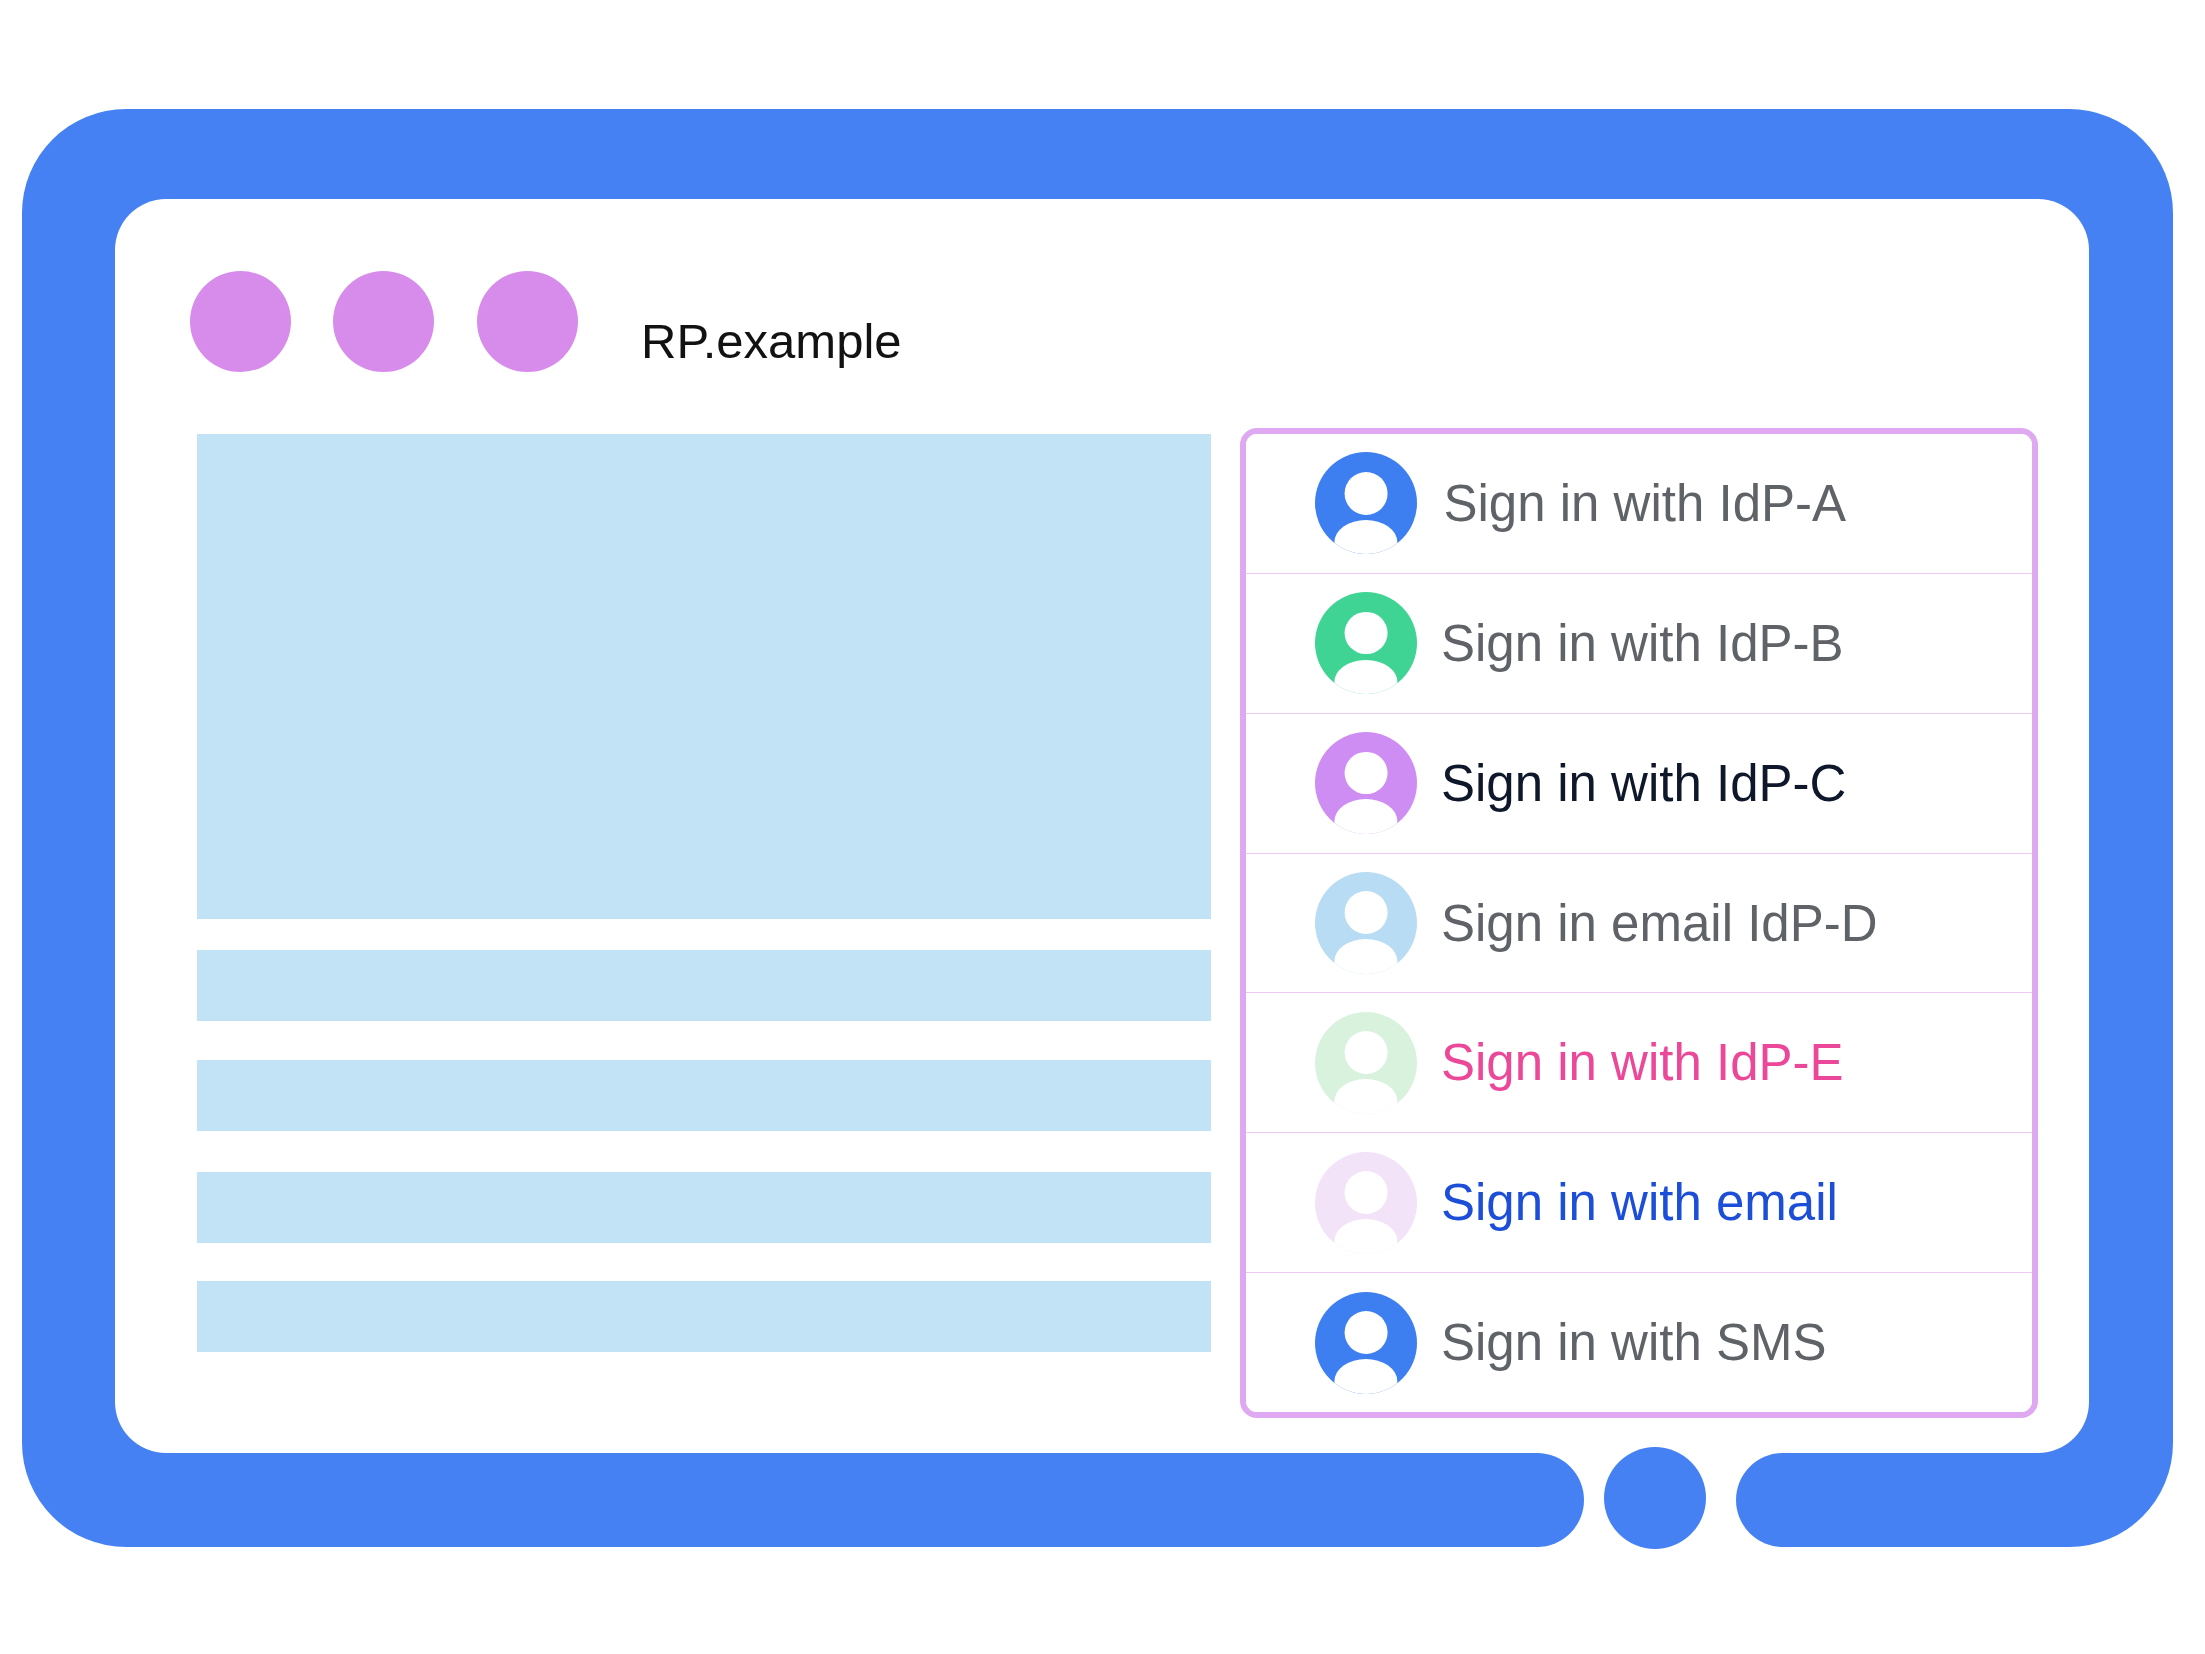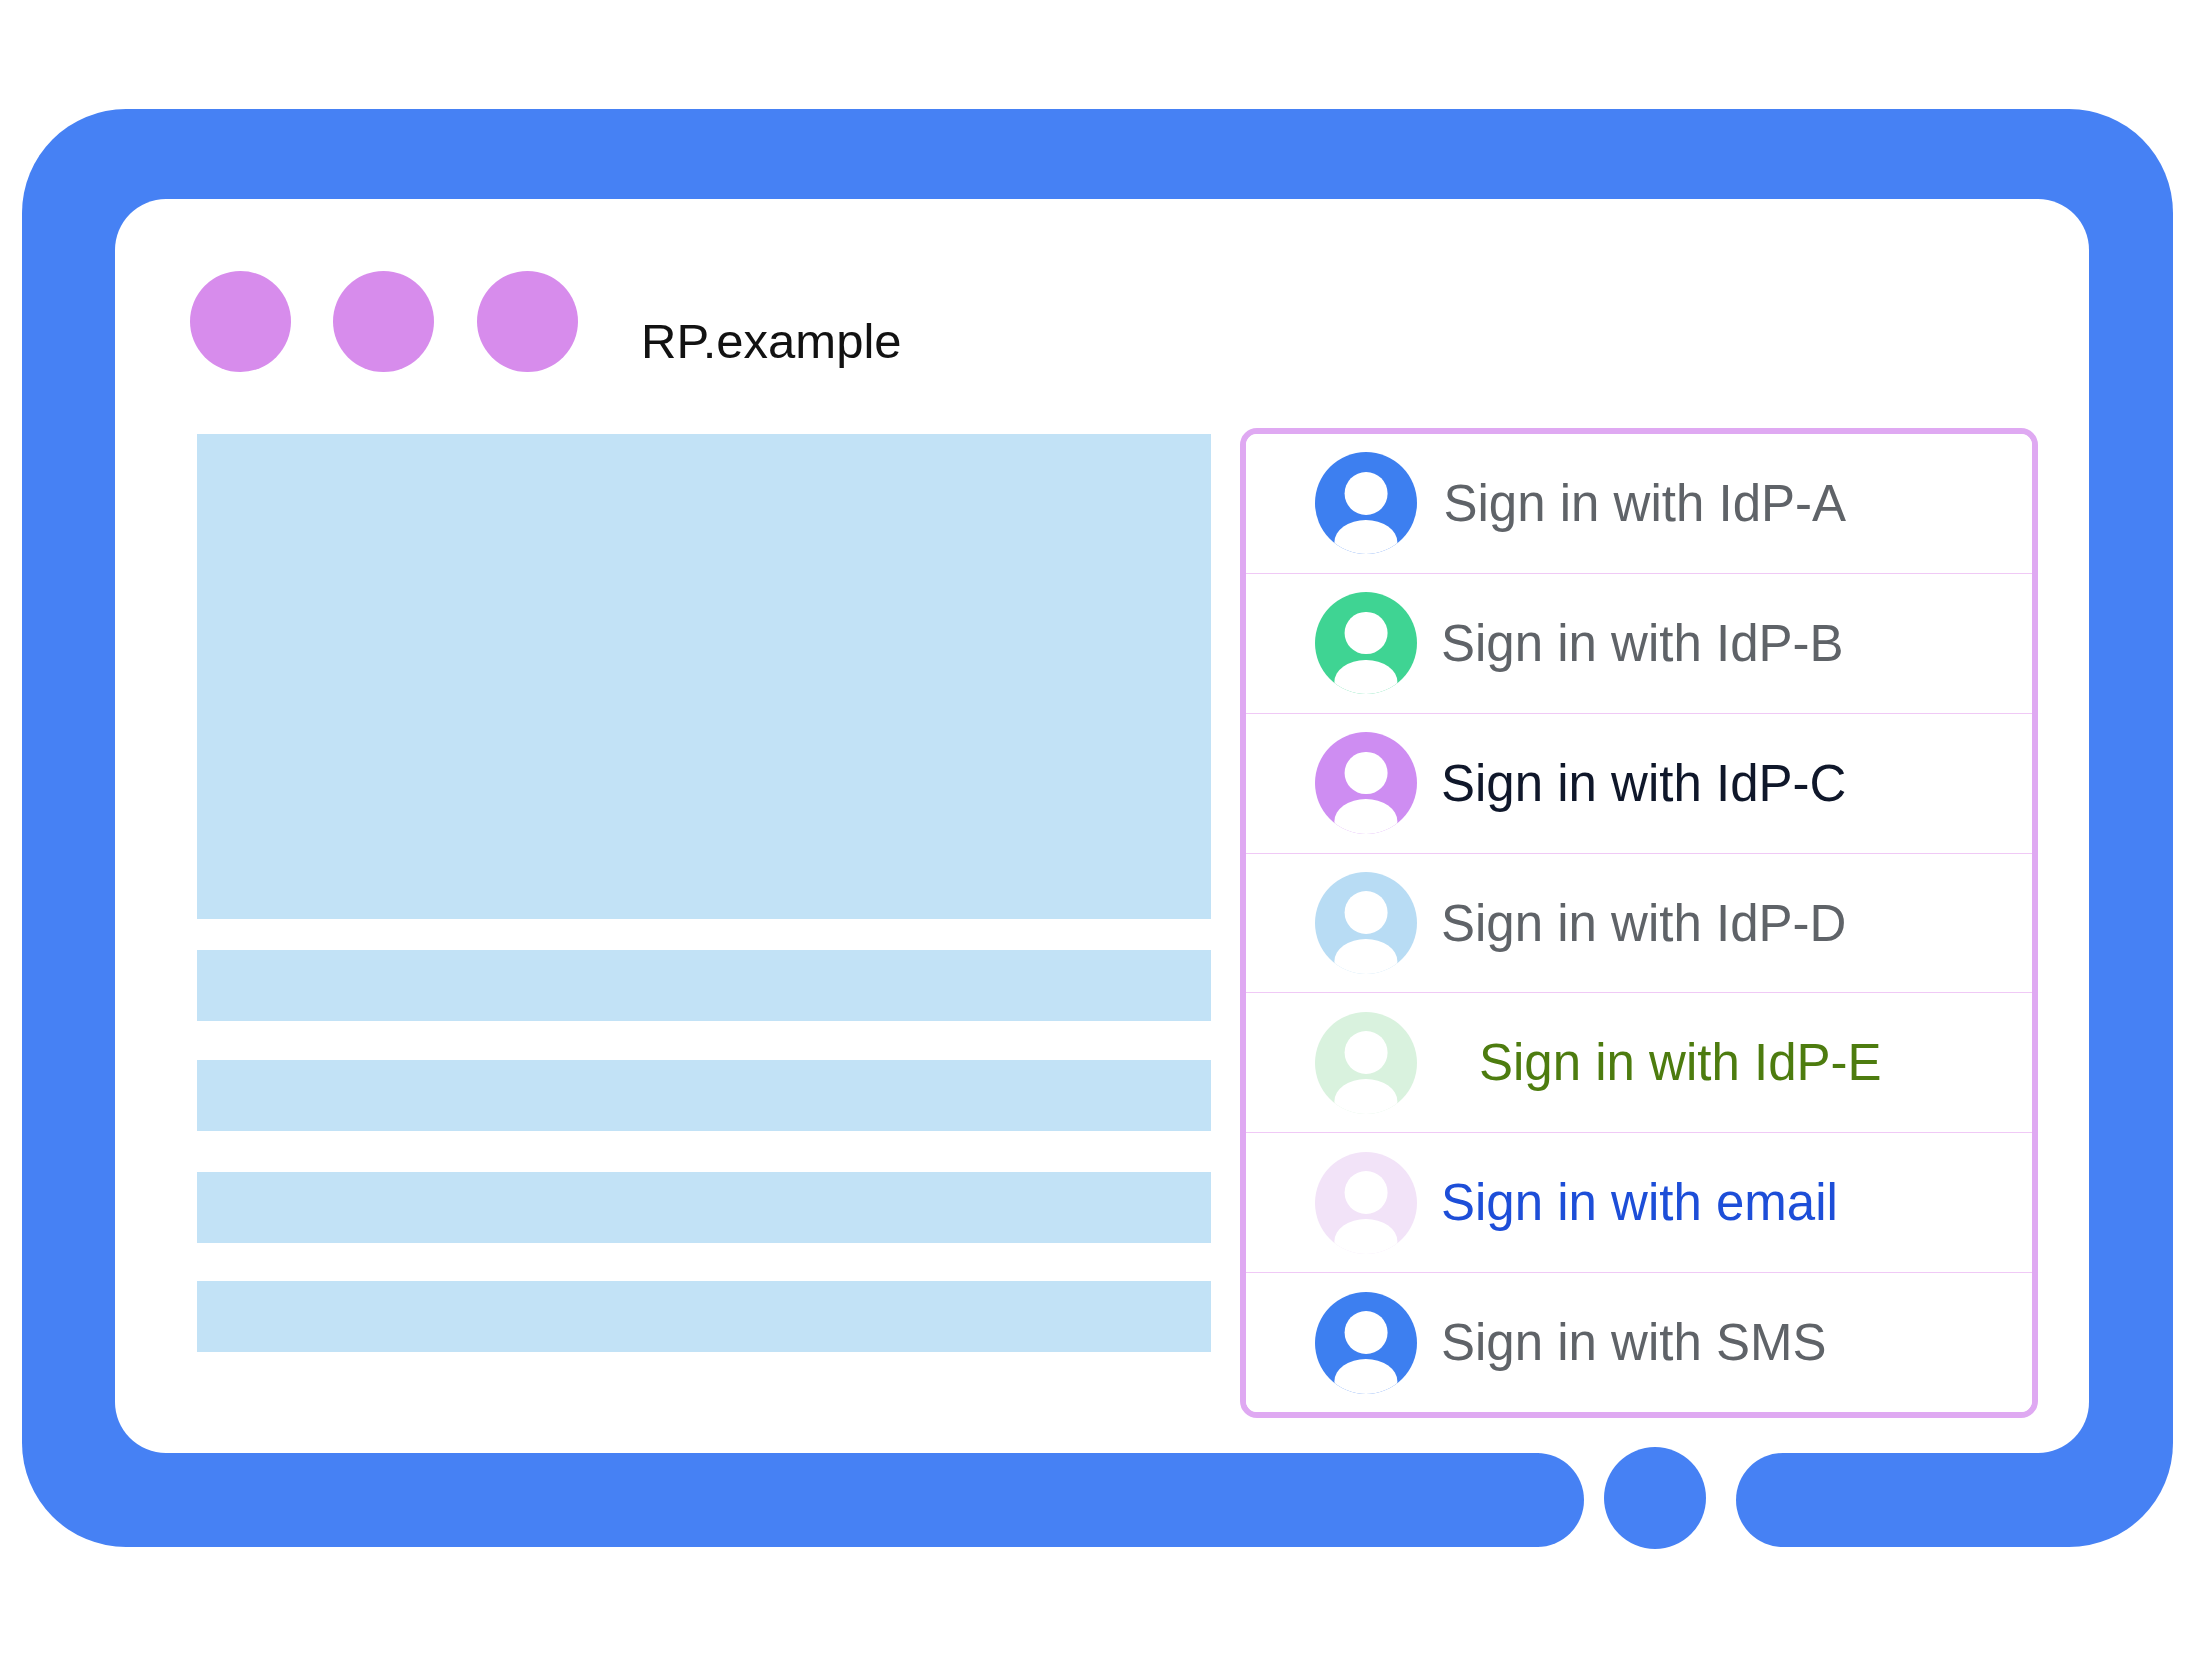--- a/index.html
+++ b/index.html
@@ -132,29 +132,29 @@
           <span class="shoulders"></span>
         </span>
       <span class="signin-label" style="color: #0f172a;">Sign in with IdP-C</span>
     </div>
 
     <div class="signin-row">
       <span class="avatar" style="background: rgb(184, 220, 244);">
           <span class="head"></span>
           <span class="shoulders"></span>
         </span>
-      <span class="signin-label" style="color: rgb(95, 99, 104);">Sign in with IdP-D</span>
+      <span class="signin-label" style="color: rgb(95, 99, 104);">Sign in email IdP-D</span>
     </div>
 
     <div class="signin-row">
       <span class="avatar" style="background: rgb(217, 242, 222);">
           <span class="head"></span>
           <span class="shoulders"></span>
         </span>
-      <span class="signin-label" style="color: #4d7c0f; margin-left: 38px;">Sign in with IdP-E</span>
+      <span class="signin-label" style="color: #ec4899;">Sign in with IdP-E</span>
     </div>
 
     <div class="signin-row">
       <span class="avatar" style="background: rgb(242, 227, 248);">
           <span class="head"></span>
           <span class="shoulders"></span>
         </span>
       <span class="signin-label" style="color: #1d4ed8;">Sign in with email</span>
     </div>
 

